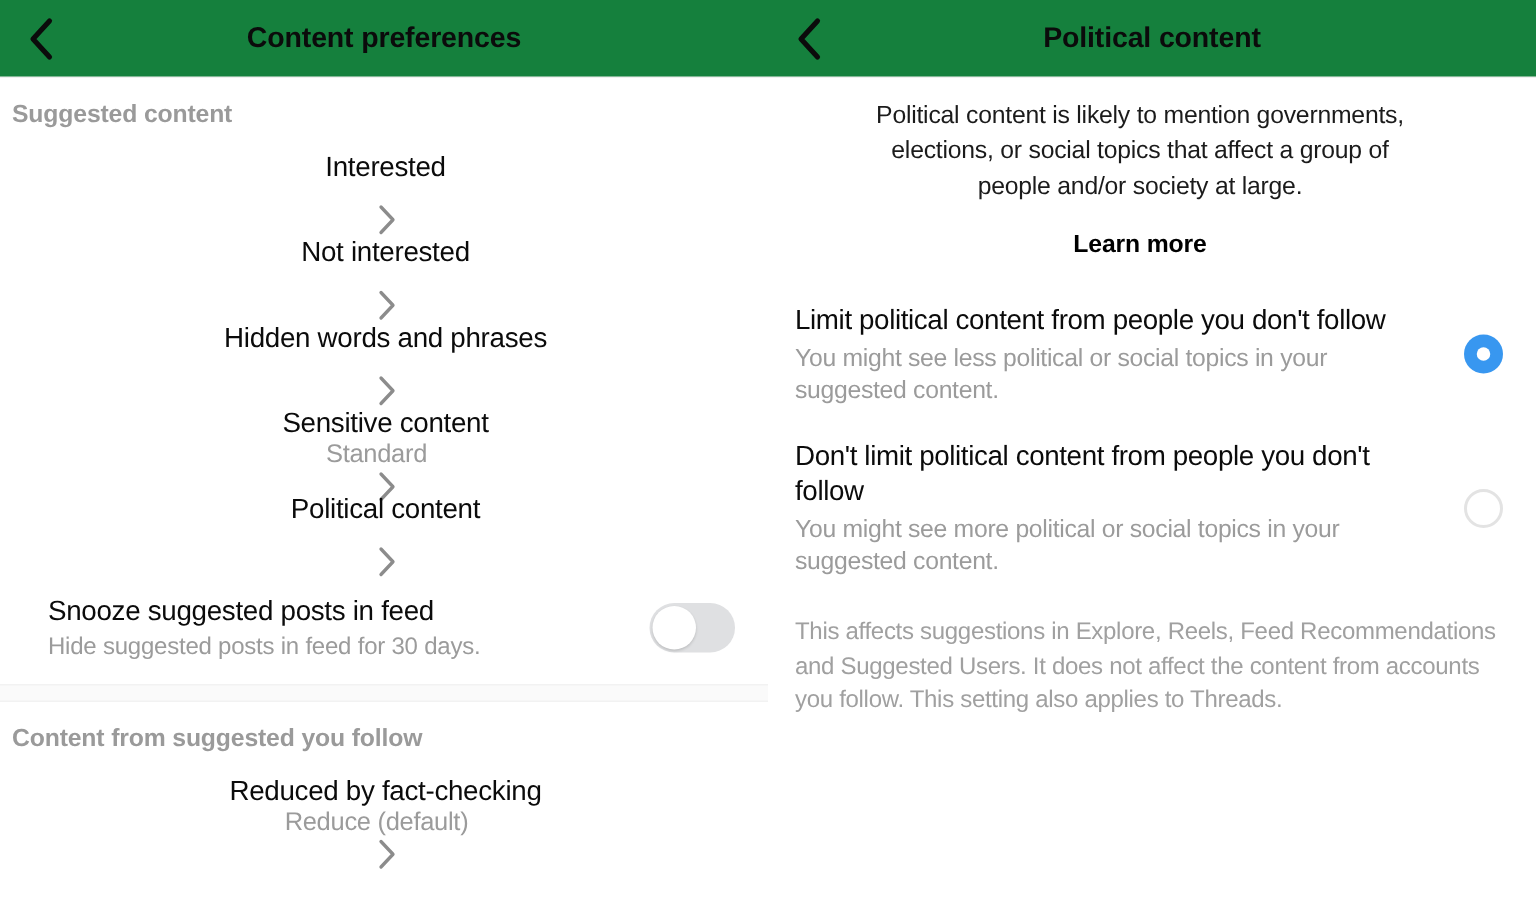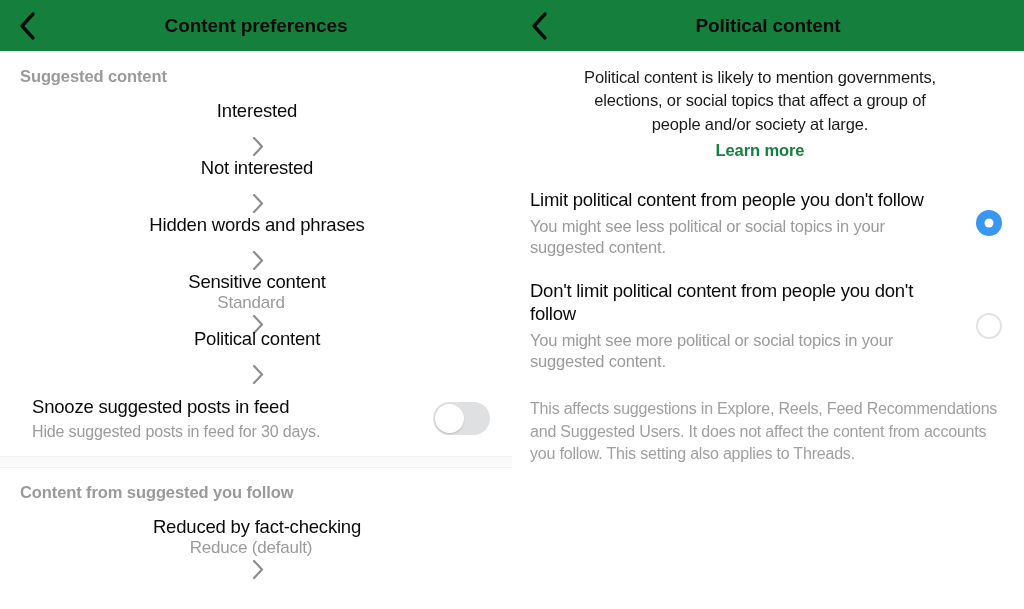--- a/index.html
+++ b/index.html
@@ -68,21 +68,21 @@
     bottom: 0;
     height: 1px;
     background: #f0f0f0;
   }
 
   
   .section-label {
     color: #9a9a9a;
     font-size: 16.5px;
     font-weight: bold;
-    padding: 0 20px;
+    padding: 0 8px;
     display: flex;
     align-items: center;
     height: 48px;
     letter-spacing: -0.1px;
   }
 
   .list-row {
     display: flex;
     align-items: center;
     padding: 0 18px 0 20px;
@@ -169,24 +169,24 @@
     text-align: center;
   }
   .intro-text {
     font-size: 16.5px;
     line-height: 1.42;
     color: #1b1b1b;
     letter-spacing: -0.15px;
   }
   .learn-more {
     display: inline-block;
-    margin-top: 5px;
+    margin-top: 18px;
     font-size: 16.5px;
     font-weight: bold;
-    color: #15803d;
+    color: #000000;
     cursor: pointer;
     letter-spacing: -0.1px;
   }
 
   .option-row {
     display: flex;
     align-items: center;
     padding: 0 22px 0 18px;
     cursor: pointer;
   }

